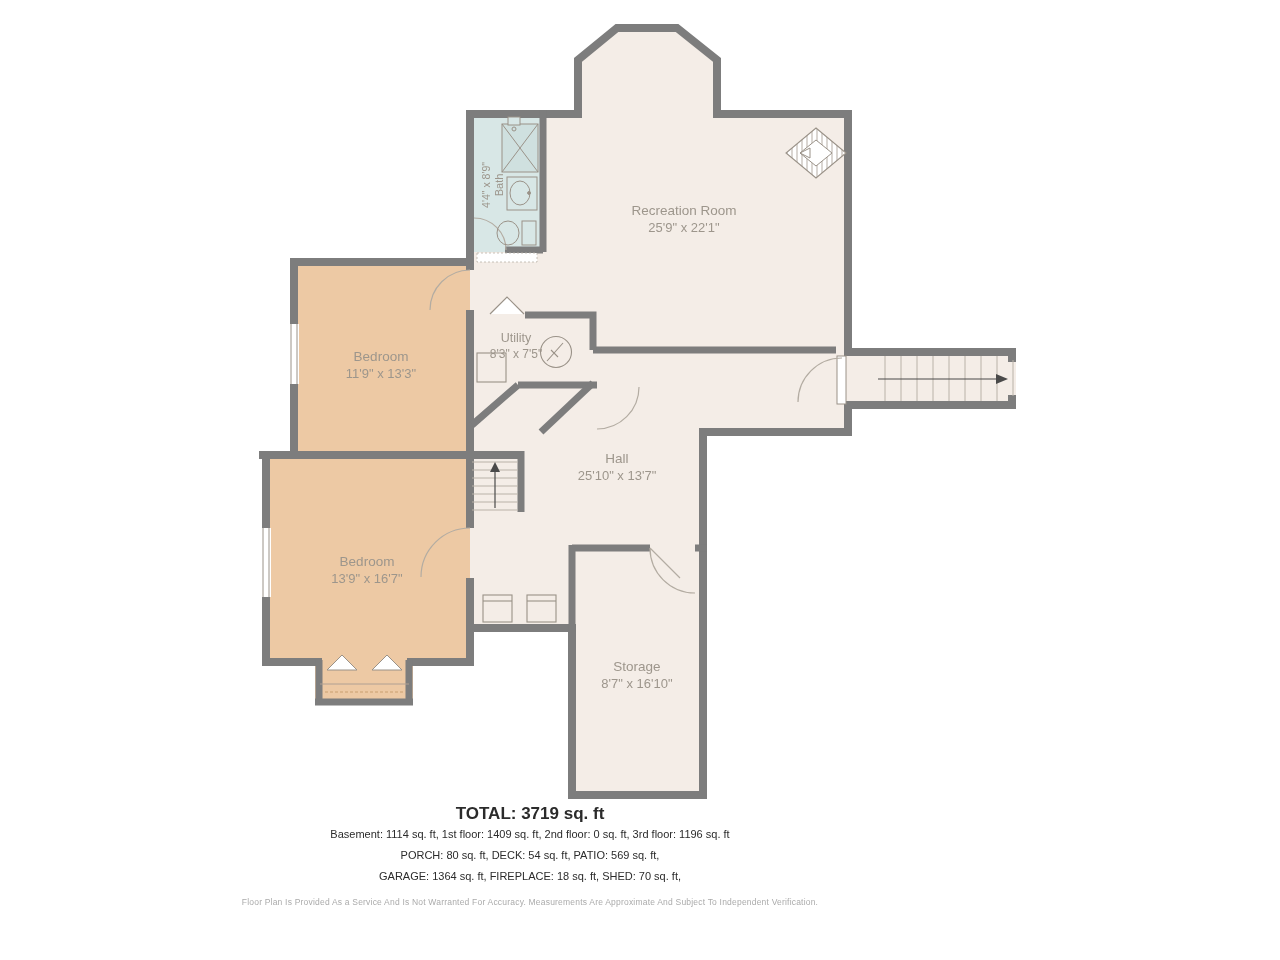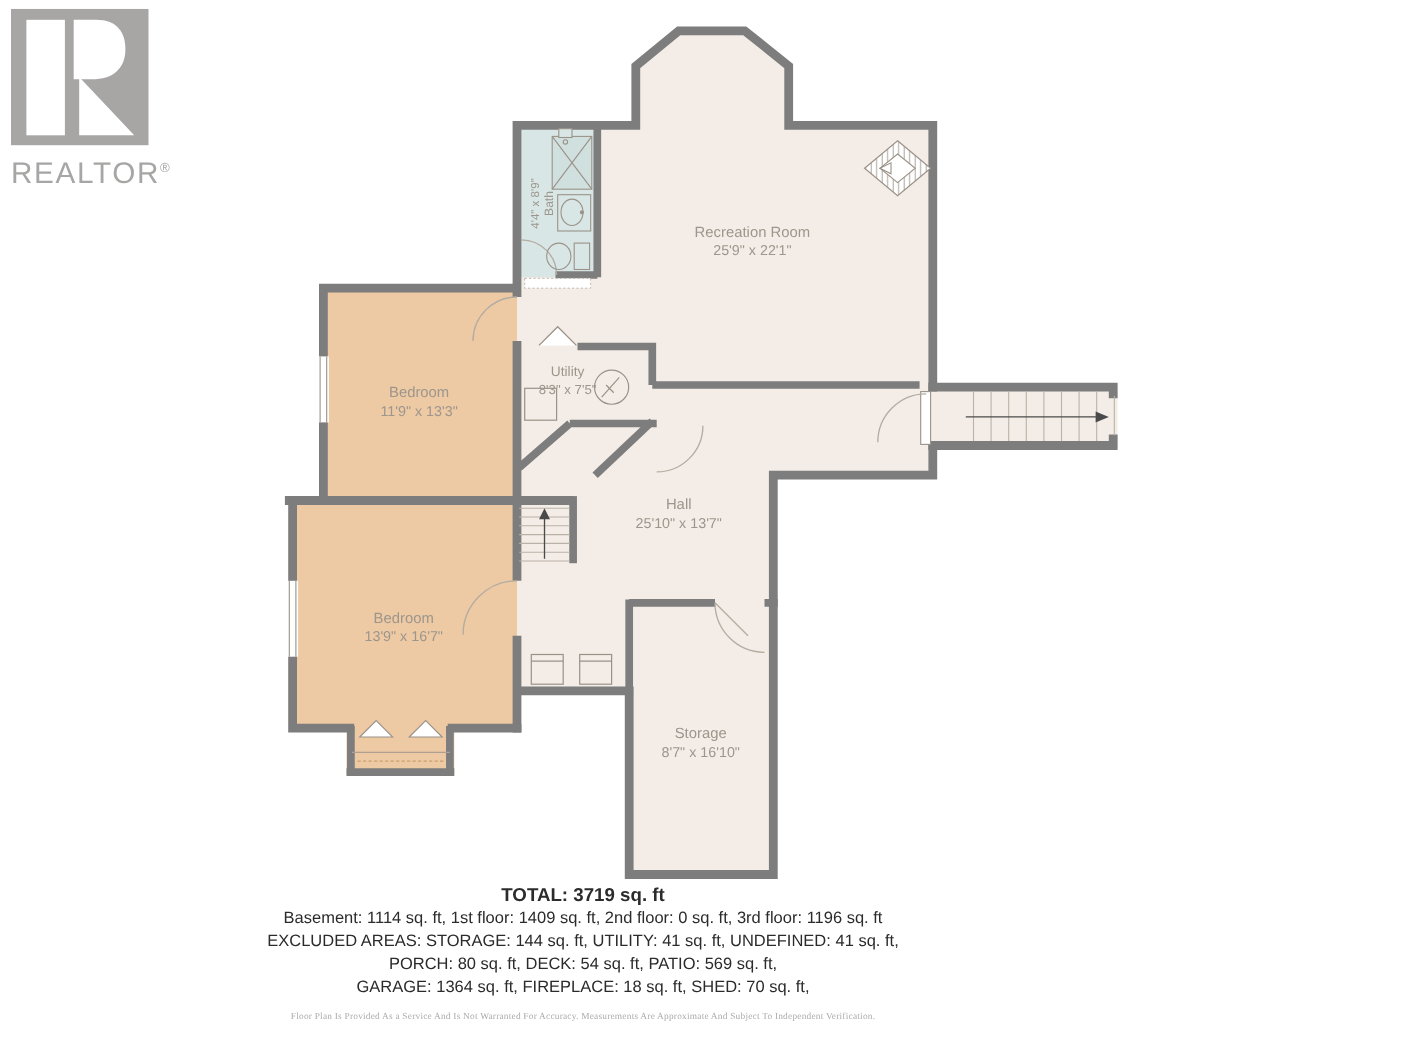--- a/index.html
+++ b/index.html
@@ -11,37 +11,28 @@
   .floorplan{position:absolute;left:0;top:0;}
   svg text{font-family:"Liberation Sans",sans-serif;fill:#9d968c;text-anchor:middle;}
   .room-name{font-size:13.5px;}
   .room-dims{font-size:13px;}
   .room-name-sm{font-size:12.5px;}
   .room-dims-sm{font-size:12px;}
   .bath-name{font-size:11px;}
   .bath-dims{font-size:10.5px;}
   .summary{position:absolute;top:804px;left:0;width:1060px;text-align:center;color:#2b2b2b;}
   .summary-total{font-weight:bold;font-size:17px;line-height:20px;}
-  .summary-line{font-size:15px;line-height:21px;}
-  .disclaimer{font-size:8.5px;color:#ababab;margin-top:10px;letter-spacing:.2px;font-family:Liberation Serif, serif;}
+  .summary-line{font-size:11px;line-height:21px;}
+  .disclaimer{font-size:8.5px;color:#ababab;margin-top:10px;letter-spacing:.2px;}
 </style>
 </head>
 <body>
 
 <div class="canvas">
 
-  <div class="logo">
-    <svg width="126" height="125" viewBox="0 0 126 125">
-      <rect x="0" y="0" width="125" height="124" fill="#a7a6a5"></rect>
-      <rect x="14" y="10" width="35" height="105" fill="#ffffff"></rect>
-      <path d="M57,10 h20 c20,0 27,12 27,27 c0,15 -9,26 -27,27 h-20 Z" fill="#ffffff"></path>
-      <path d="M62,62 L112,115 H62 Z" fill="#ffffff"></path>
-    </svg>
-    <div class="logo-text"><span>REALTOR</span><sup>®</sup></div>
-  </div>
 
   <svg class="floorplan" width="1280" height="960" viewBox="0 0 1280 960">
     <defs>
       <pattern id="hatch" width="5" height="5" patternUnits="userSpaceOnUse">
         <rect width="5" height="5" fill="#ffffff"></rect>
         <line x1="2" y1="0" x2="2" y2="5" stroke="#b5aea6" stroke-width="1"></line>
       </pattern>
     </defs>
 
     <g>
@@ -192,19 +183,18 @@
       <g transform="translate(492,185) rotate(-90)">
         <text class="bath-name" x="0" y="11">Bath</text>
         <text class="bath-dims" x="0" y="-2">4'4" x 8'9"</text>
       </g>
     </g>
   </svg>
 
   <div class="summary">
     <div class="summary-total">TOTAL: 3719 sq. ft</div>
     <div class="summary-line">Basement: 1114 sq. ft, 1st floor: 1409 sq. ft, 2nd floor: 0 sq. ft, 3rd floor: 1196 sq. ft</div>
-    <div class="summary-line">EXCLUDED AREAS: STORAGE: 144 sq. ft, UTILITY: 41 sq. ft, UNDEFINED: 41 sq. ft,</div>
     <div class="summary-line">PORCH: 80 sq. ft, DECK: 54 sq. ft, PATIO: 569 sq. ft,</div>
     <div class="summary-line">GARAGE: 1364 sq. ft, FIREPLACE: 18 sq. ft, SHED: 70 sq. ft,</div>
     <div class="disclaimer">Floor Plan Is Provided As a Service And Is Not Warranted For Accuracy. Measurements Are Approximate And Subject To Independent Verification.</div>
   </div>
 
 </div>
 
 </body></html>

